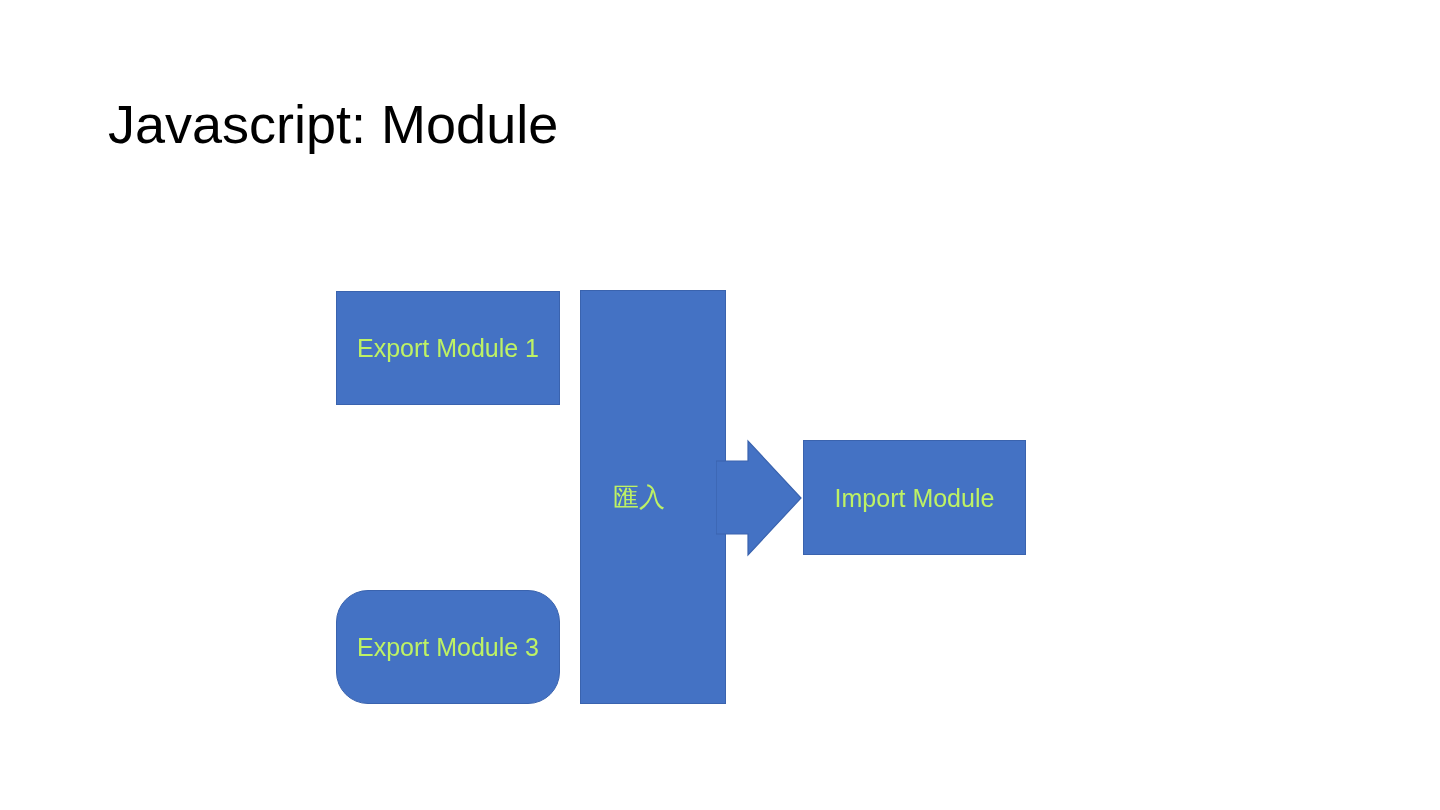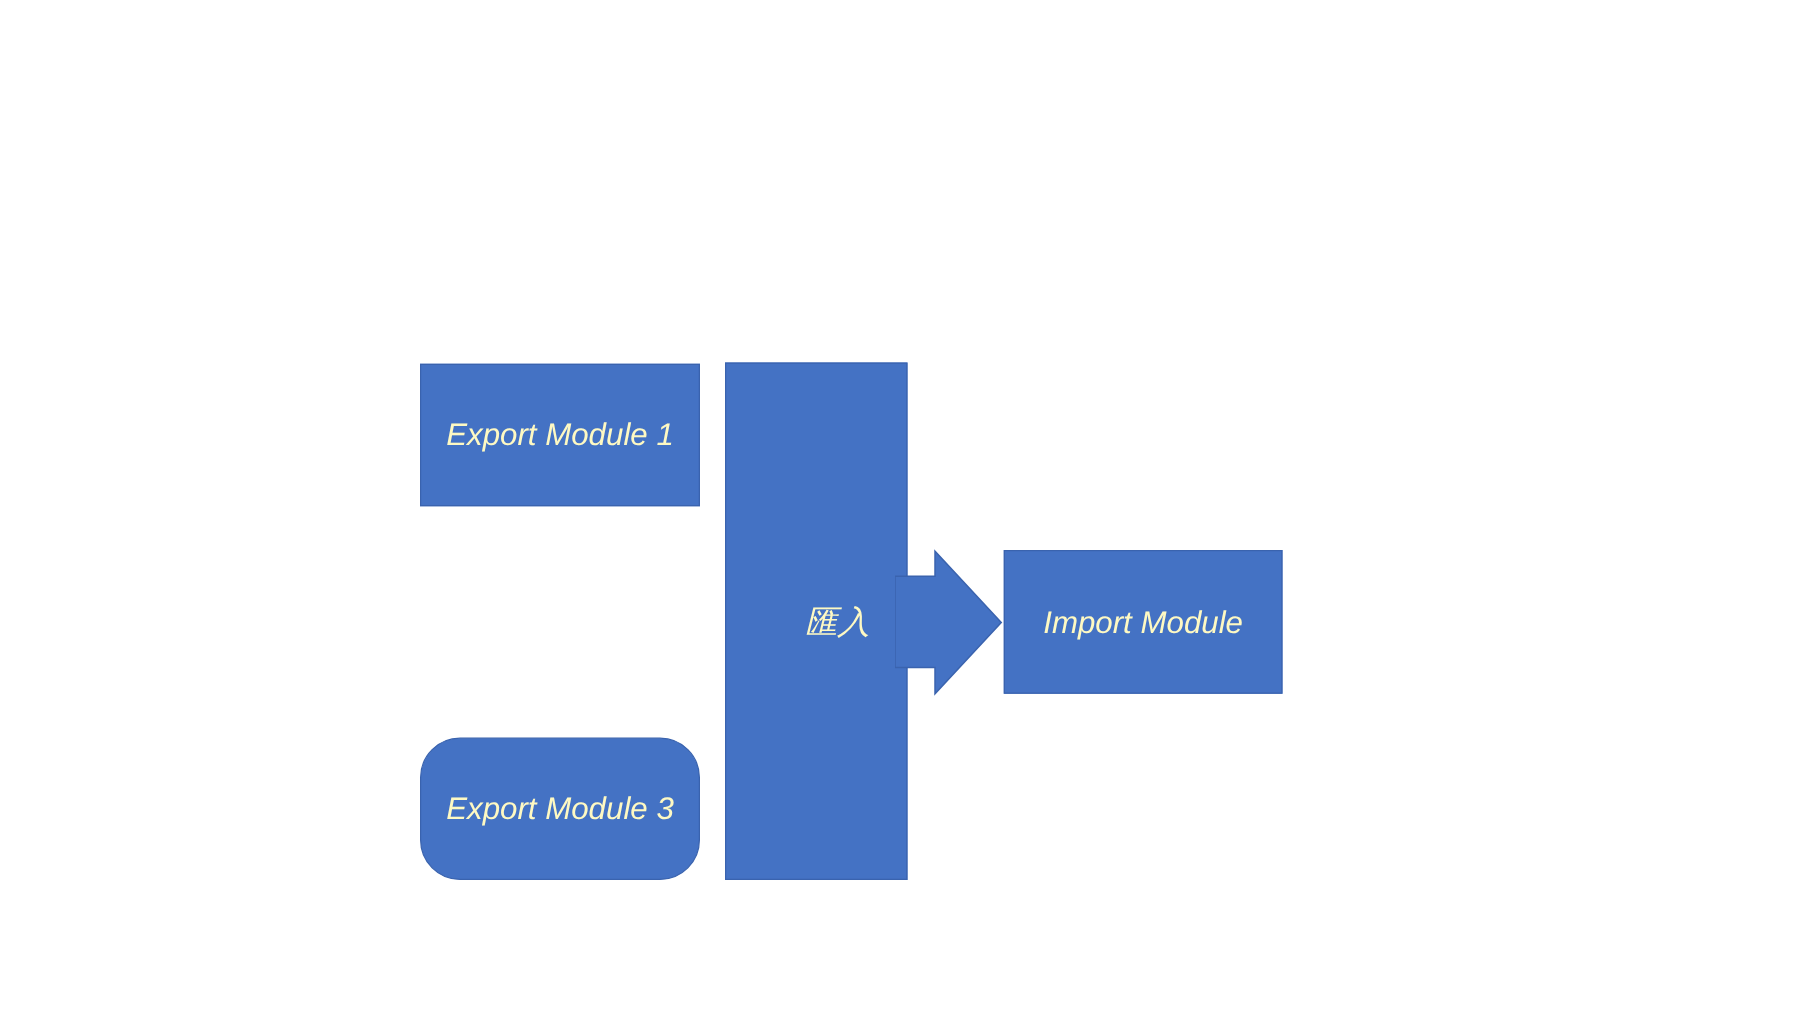--- a/index.html
+++ b/index.html
@@ -41,48 +41,47 @@
   .shape {
     position: absolute;
     box-sizing: border-box;
     background: #4472c4;
     border: 1px solid #3a63ae;
     display: flex;
     align-items: center;
     justify-content: center;
   }
   .shape-label {
-    color: #fef9c3;
+    color: #bef264;
     font-size: 25px;
     line-height: 30px;
     font-weight: 400;
     white-space: nowrap;
     text-align: center;
-    font-style: italic;
   }
 
   
   .export-box {
     left: 336px;
     width: 224px;
     height: 114px;
   }
   #export-box-1 { top: 291px; }
   #export-box-2 { top: 440px; }
   #export-box-3 { top: 590px; border-radius: 32px; }
 
   
   #import-bar {
     left: 580px;
     top: 290px;
     width: 146px;
     height: 414px;
     align-items: center;
     justify-content: flex-start;
-    padding-left: 63px;
+    padding-left: 32px;
   }
   #import-bar .shape-label {
     font-size: 26px;
     line-height: 30px;
   }
 
   
   #import-arrow {
     position: absolute;
     left: 716px;
@@ -104,20 +103,21 @@
     width: 223px;
     height: 115px;
     justify-content: center;
   }
 </style>
 </head>
 <body>
 
 <div id="slide">
 
+  <div class="slide-title">Javascript: Module</div>
 
   <div class="shape export-box" id="export-box-1">
     <span class="shape-label">Export Module 1</span>
   </div>
 
 
   <div class="shape export-box" id="export-box-3">
     <span class="shape-label">Export Module 3</span>
   </div>
 

